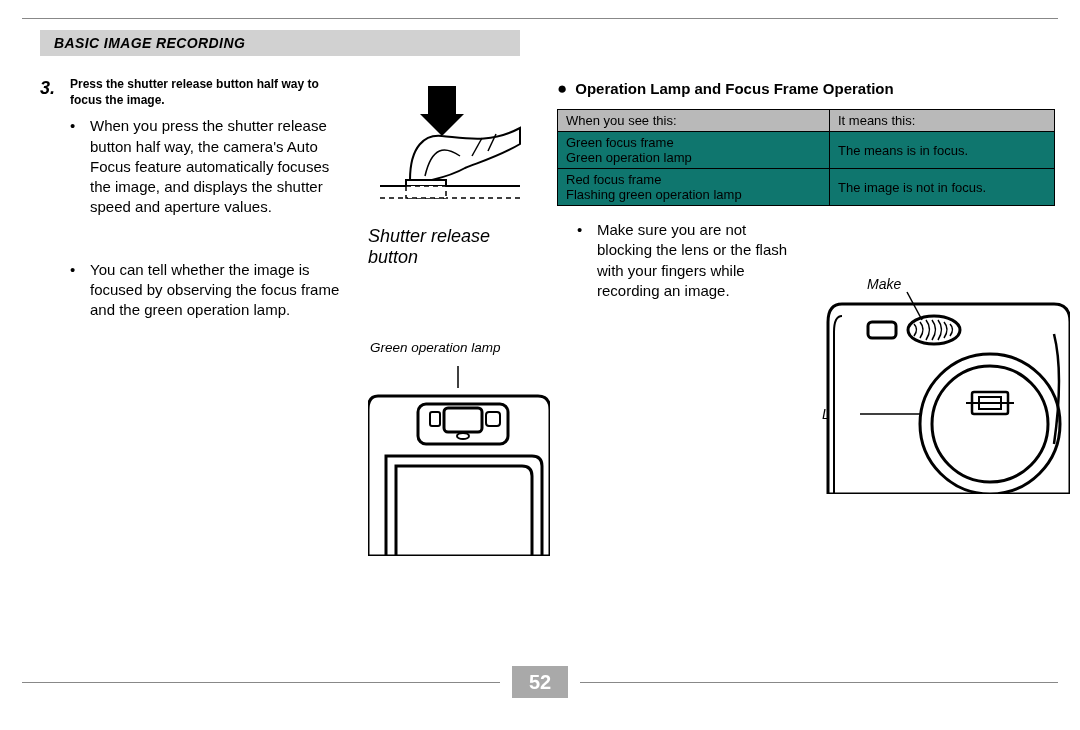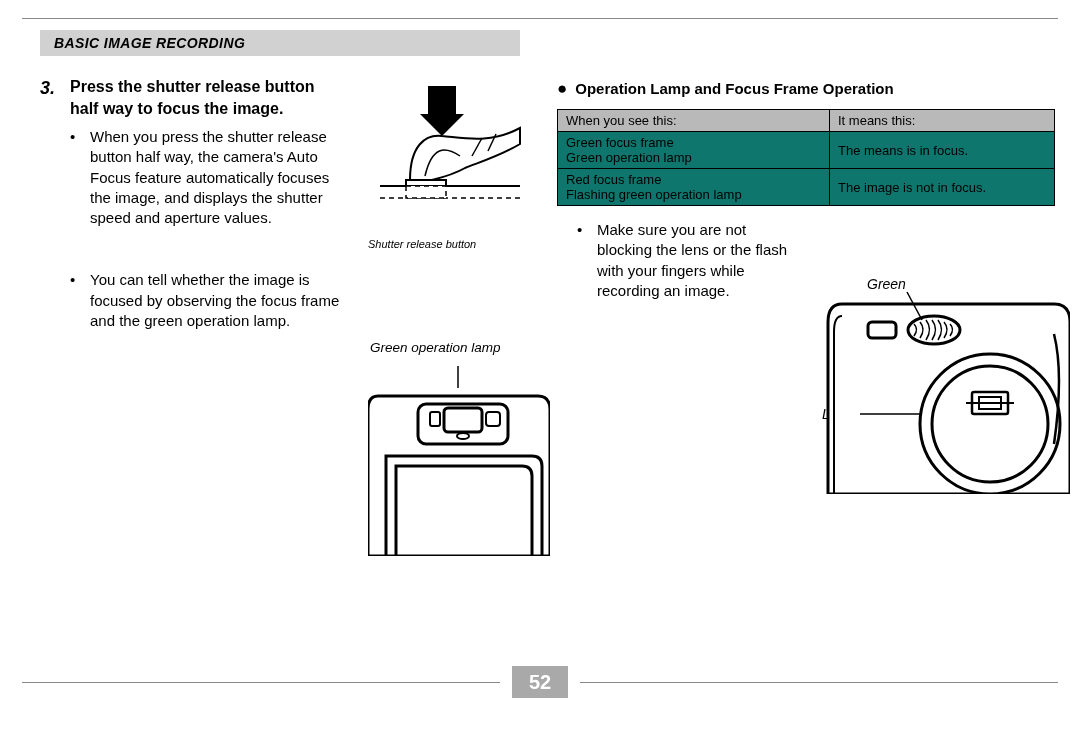--- a/index.html
+++ b/index.html
@@ -42,40 +42,40 @@
   .col { flex: 1; position: relative; }
 
   .step-block { display: flex; gap: 8px; }
   .step-num {
     font-weight: bold; font-style: italic;
     font-size: 18px; line-height: 1.4;
     min-width: 22px;
   }
   .step-title {
     font-weight: bold;
-    font-size: 16px; line-height: 1.35;
+    font-size: 12px; line-height: 1.35;
     max-width: 260px;
   }
 
   .bullet-item {
     display: flex; gap: 8px;
     font-size: 15px; line-height: 1.35;
   }
   .bullet-dot { min-width: 12px; }
   .bullet-text { max-width: 260px; }
 
   .left-text { margin-left: 30px; }
   .left-mid-block { margin-top: 42px; margin-left: 30px; }
 
   .fig1-wrap {
     position: absolute; top: 10px; left: 330px; width: 165px;
   }
   .fig1-caption {
-    font-style: italic; font-size: 11px;
-    margin-top: 12px; margin-left: -2px;
+    font-style: italic; font-size: 18px;
+    margin-left: -2px;
   }
   .fig2-caption {
     position: absolute; top: 264px; left: 330px;
     font-style: italic; font-size: 13.5px;
   }
 
   .subhead {
     display: flex; align-items: baseline; gap: 8px;
     font-weight: bold; font-size: 15px;
     margin-top: 4px;
@@ -241,21 +241,21 @@
           <td>The image is not in focus.</td>
         </tr>
       </tbody>
         </table>
 
       <div class="right-bullet-row" style="margin-left:20px;">
         <div class="bullet-dot">•</div>
         <div class="bullet-text">Make sure you are not blocking the lens or the flash with your fingers while recording an image.</div>
       </div>
 
-      <div class="flash-label">Green</div>
+      <div class="flash-label">Make</div>
       <div class="lens-label">Lens</div>
 
       <div class="fig3-wrap">
         <svg width="248" height="220" viewBox="0 0 248 220">
 
           <path d="M20,30 Q6,30 6,48 L6,220 L248,220 L248,48 Q248,30 232,30 Z" fill="#fff" stroke="#000" stroke-width="3"></path>
 
           <path d="M20,42 Q12,42 12,58 L12,220" fill="none" stroke="#000" stroke-width="2"></path>
 
           <ellipse cx="112" cy="56" rx="26" ry="14" fill="#fff" stroke="#000" stroke-width="3"></ellipse>

